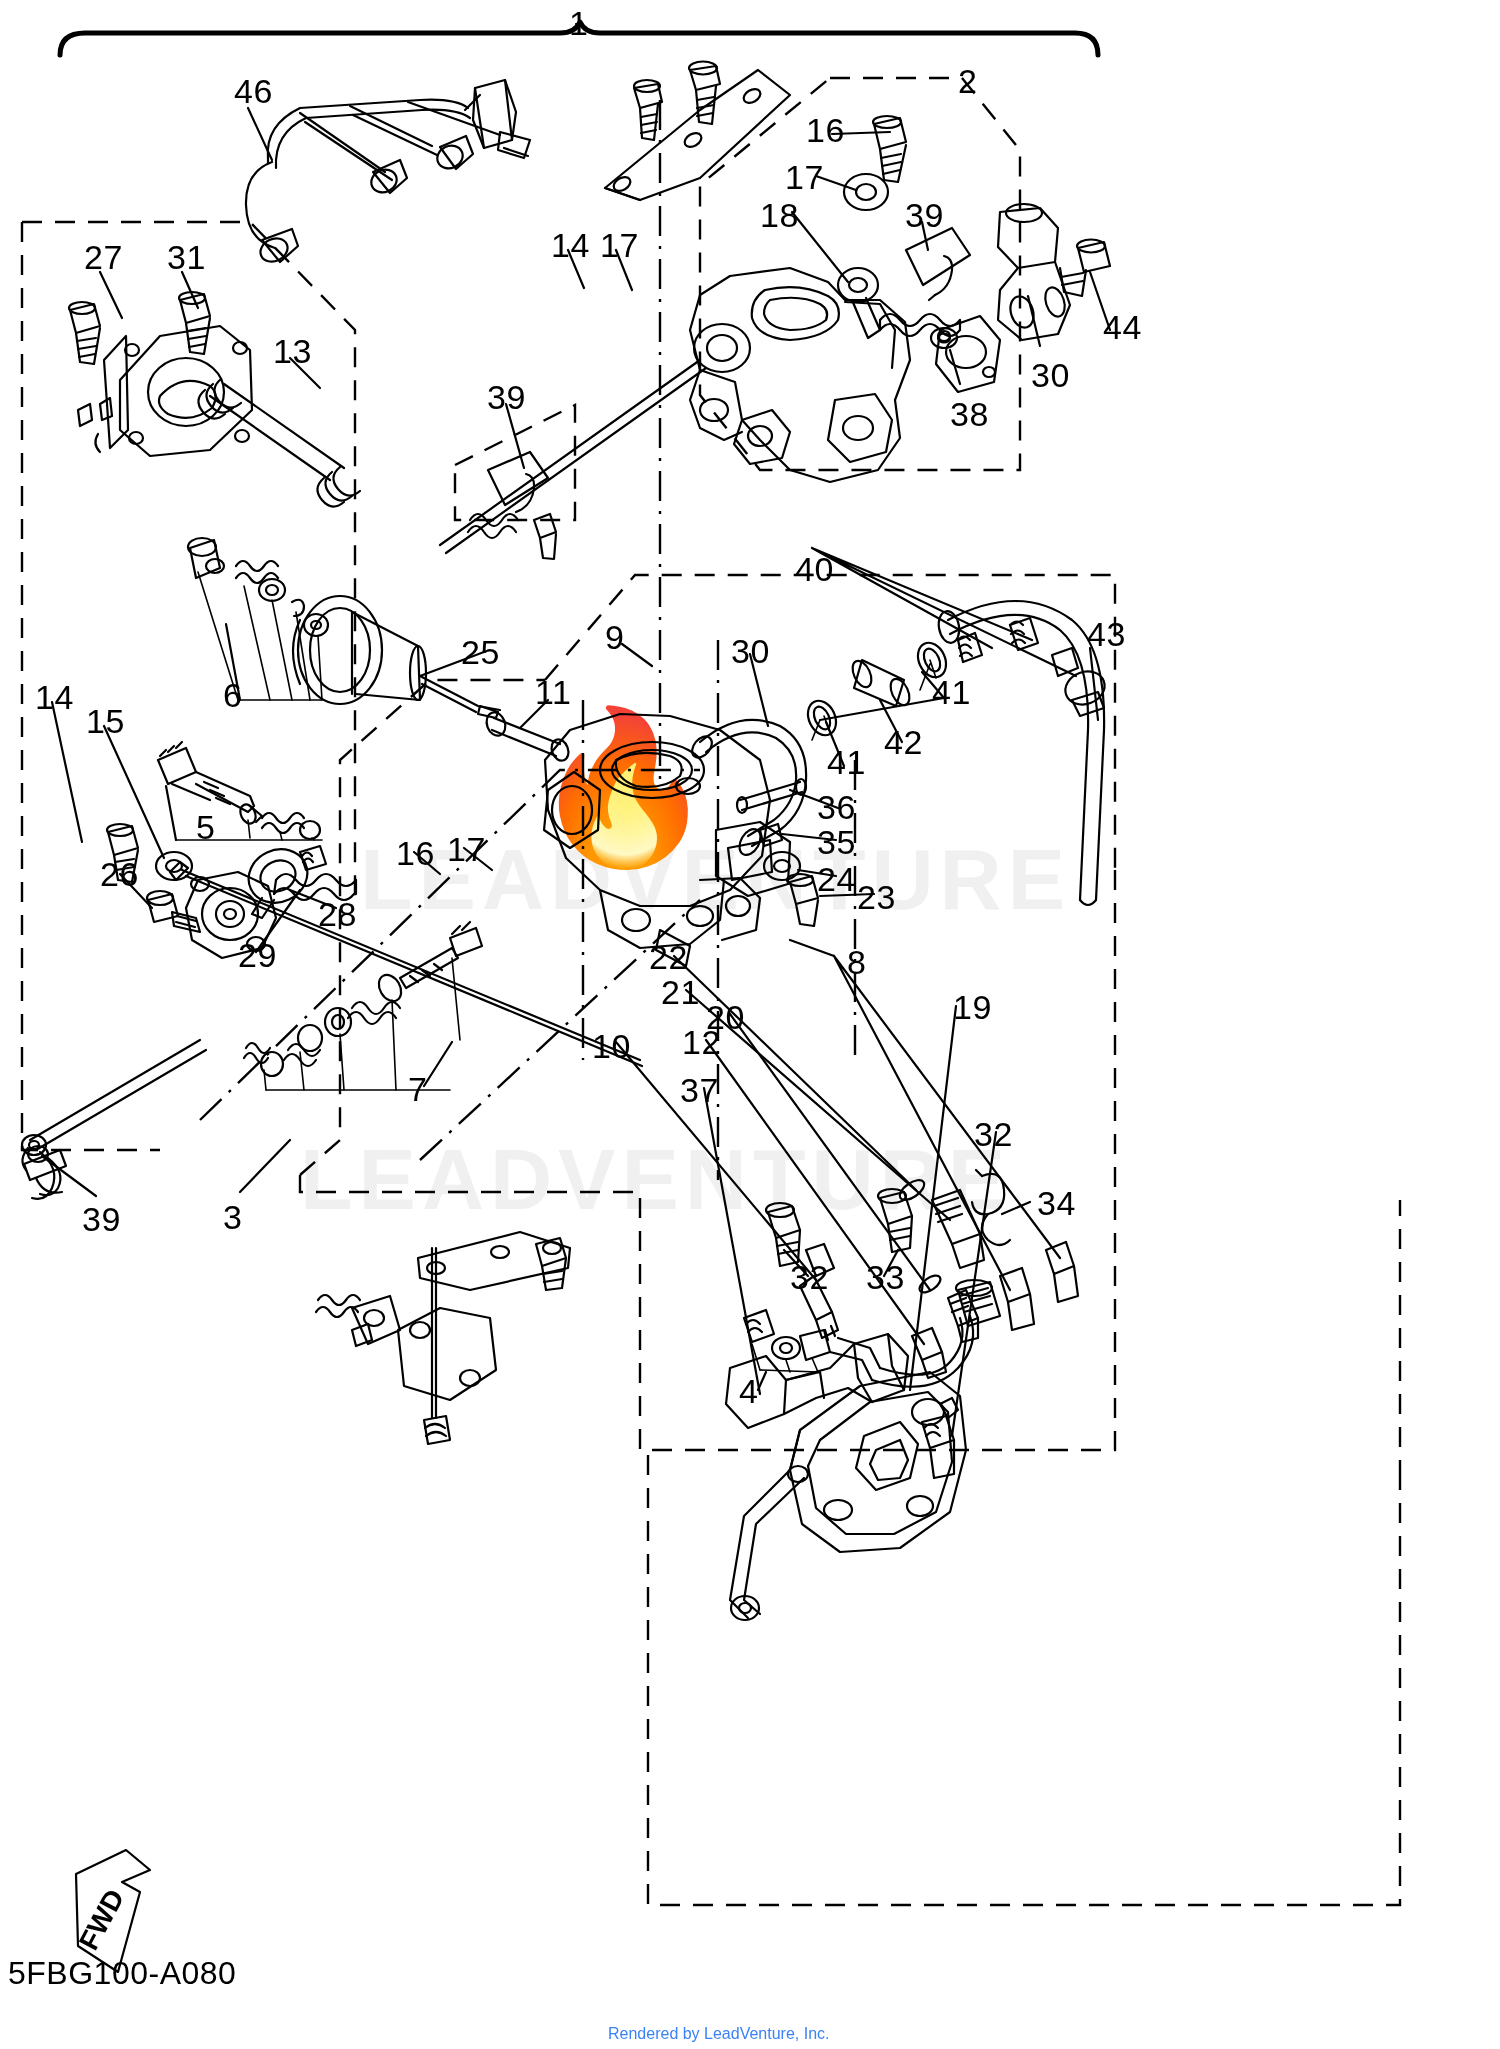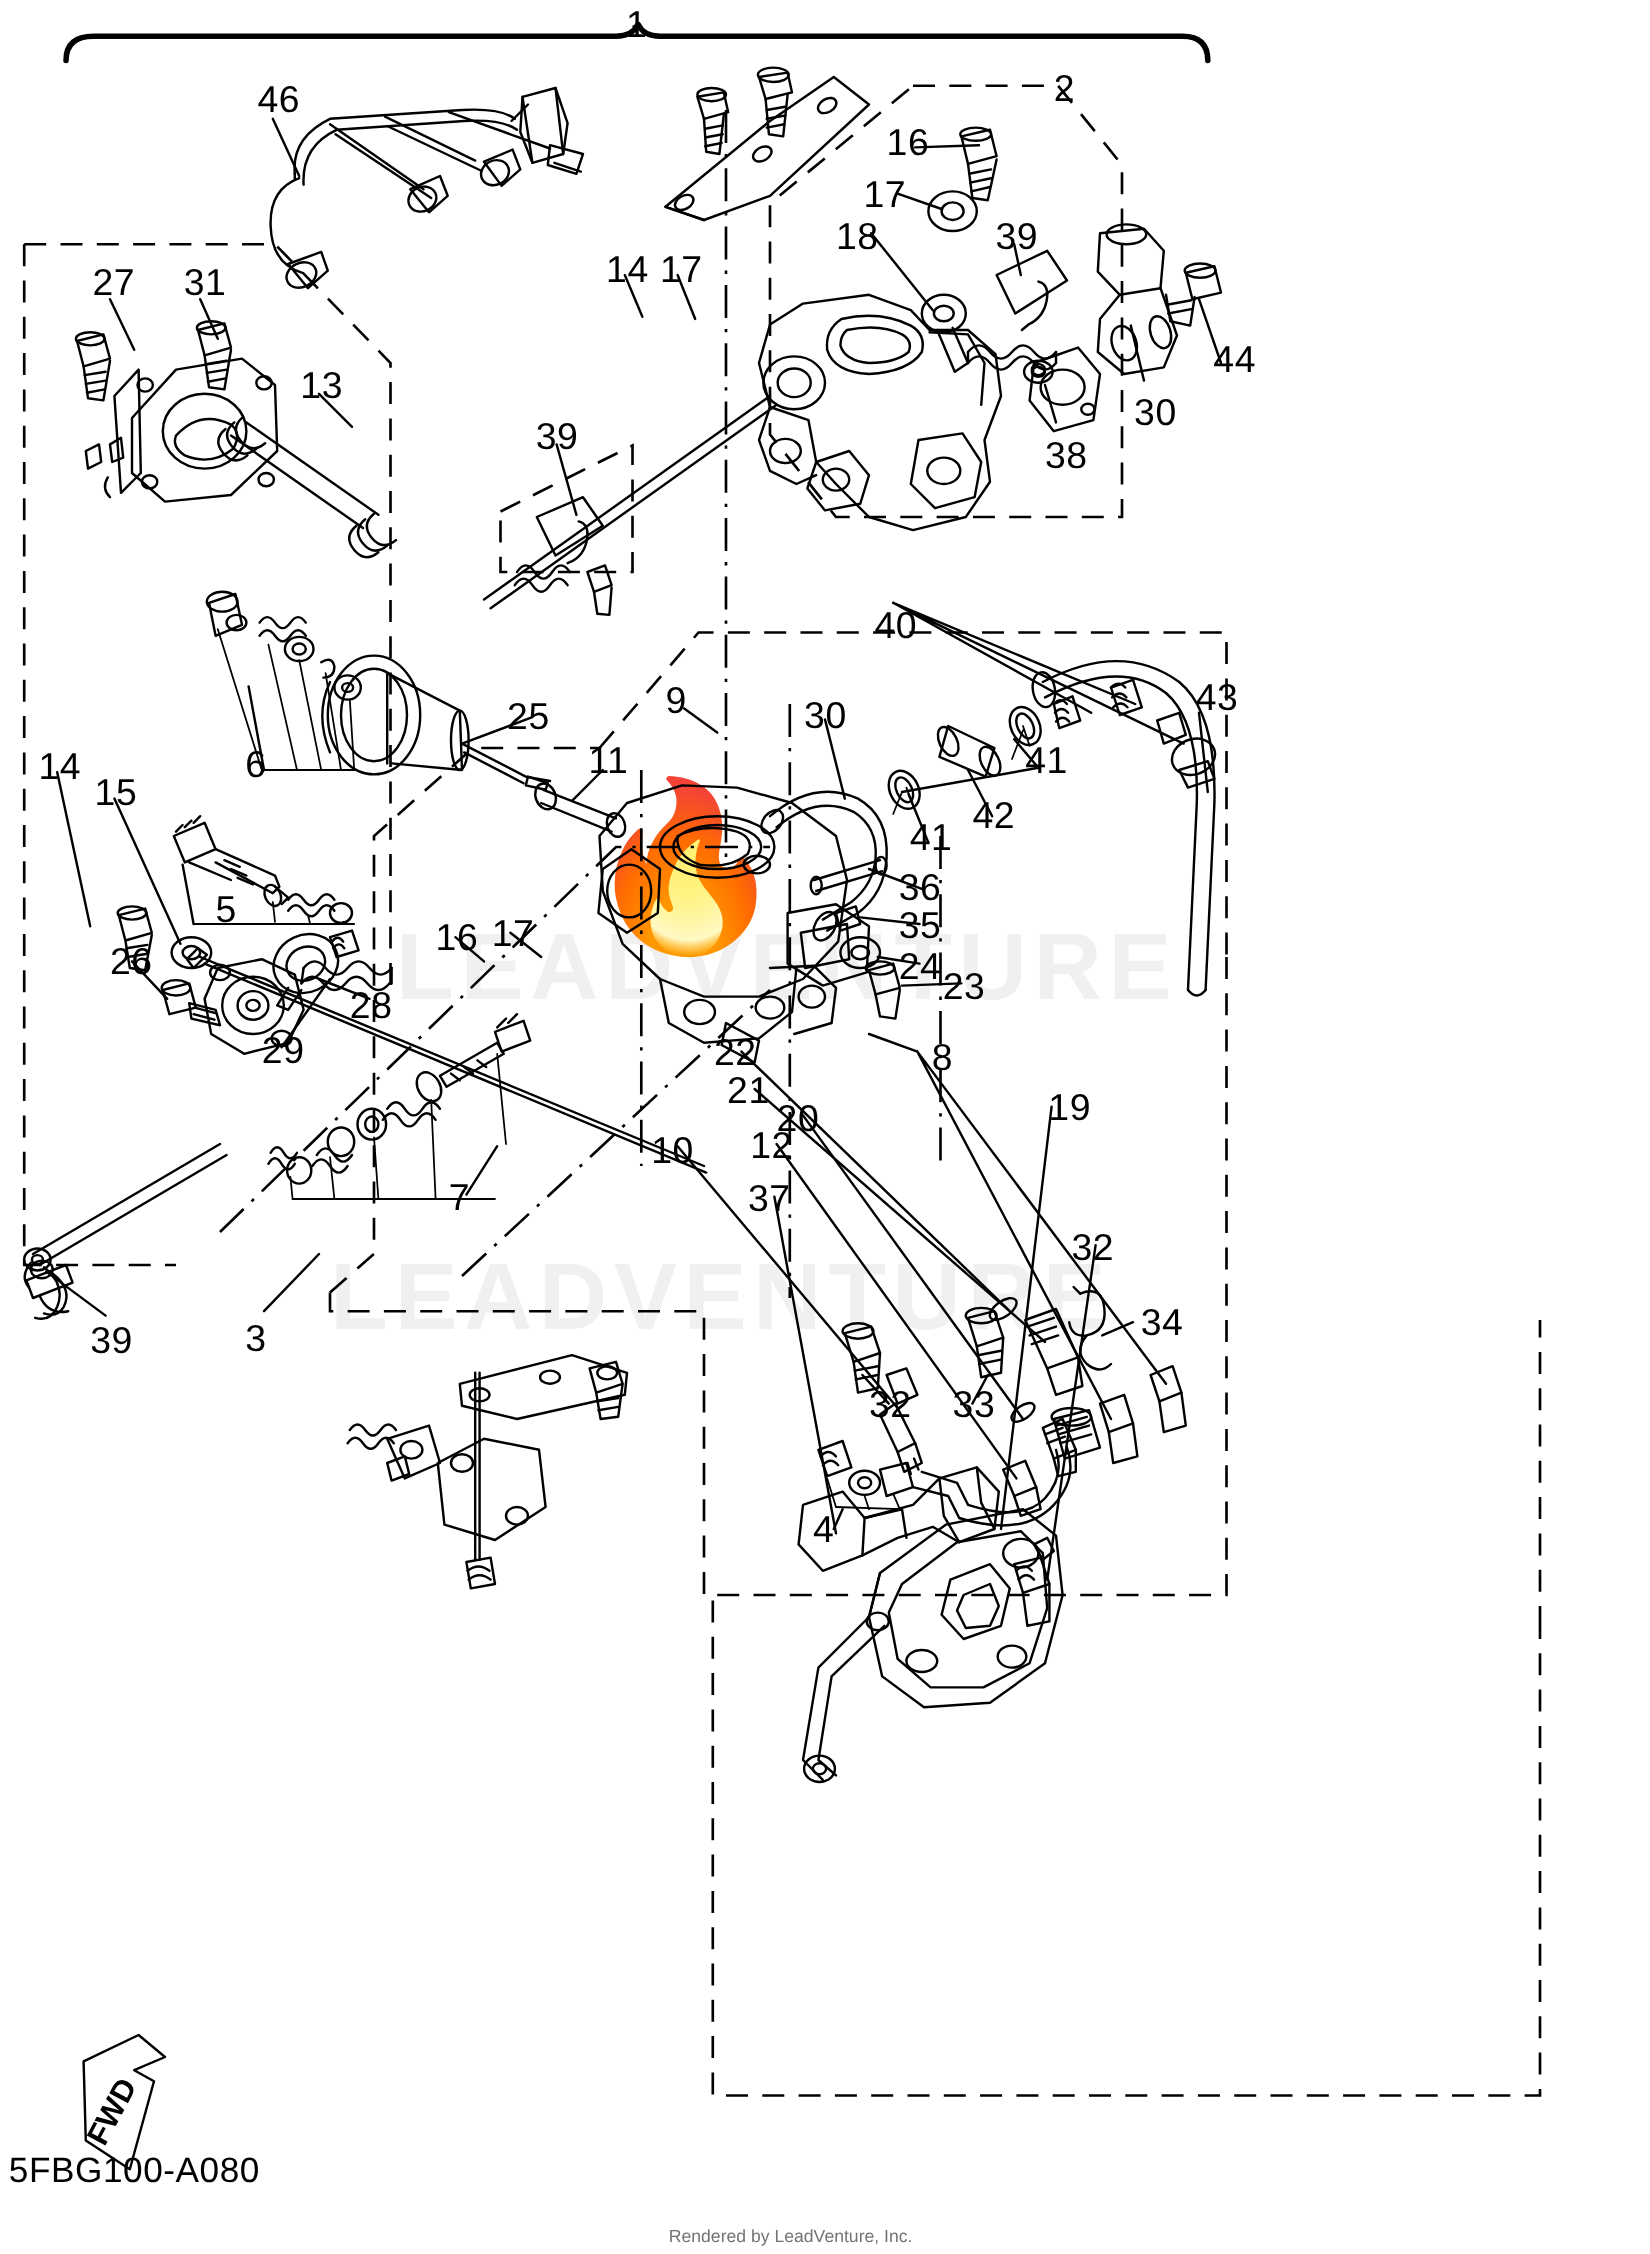--- a/index.html
+++ b/index.html
@@ -47,21 +47,21 @@
   }
   .copyright{
     position:absolute;
     font-size:40px;
     font-family:"Liberation Sans", sans-serif;
     white-space:nowrap;
   }
   .rendered-by{
     position:absolute;
     font-size:16px;
-    color:#737373;
+    color:#3b82f6;
     font-family:"Liberation Sans", sans-serif;
     white-space:nowrap;
   }
   
   .watermark{
     position:absolute;
     font-size:86px;
     font-weight:bold;
     color:#f0f0f0;
     letter-spacing:6px;

